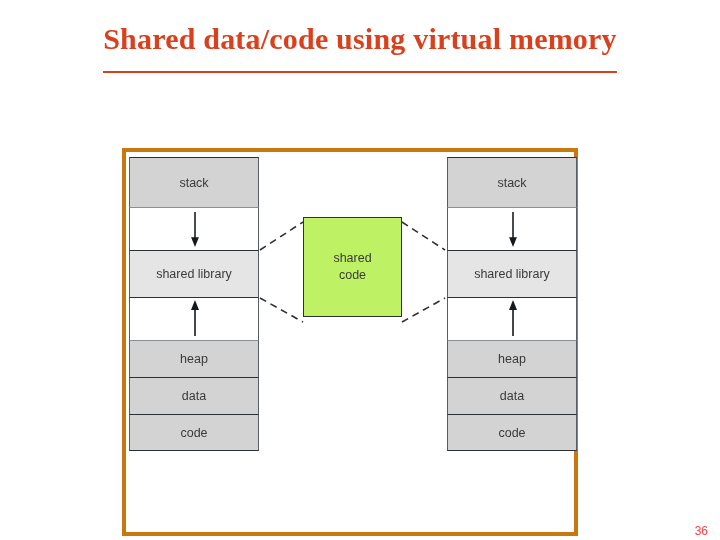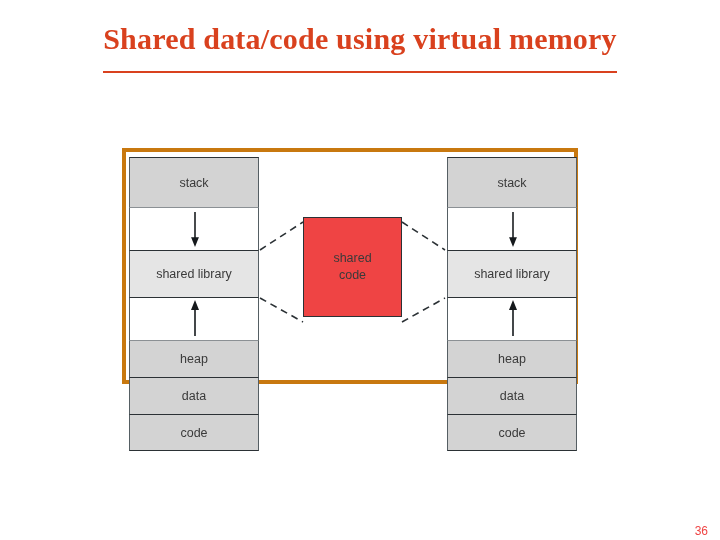--- a/index.html
+++ b/index.html
@@ -33,21 +33,21 @@
     border-bottom: 2px solid #d9411e;
     padding-bottom: 16px;
   }
 
   
   #figure-frame {
     position: absolute;
     left: 122px;
     top: 148px;
     width: 456px;
-    height: 236px;
+    height: 388px;
     border: 4px solid #c8780f;
     box-sizing: border-box;
     background: #ffffff;
   }
   #figure-inner {
     position: absolute;
     left: 0;
     top: 0;
     right: 0;
     bottom: 0;
@@ -94,21 +94,21 @@
     pointer-events: none;
   }
 
   
   #shared-pages-box {
     position: absolute;
     left: 177px;
     top: 65px;
     width: 99px;
     height: 100px;
-    background: #ef4444;
+    background: #bef264;
     border: 1.5px solid #2b3135;
     box-sizing: border-box;
     display: flex;
     flex-direction: column;
     align-items: center;
     justify-content: center;
     font-family: "Liberation Sans", sans-serif;
     font-size: 12.5px;
     color: #3a3a3a;
     line-height: 1.35;

